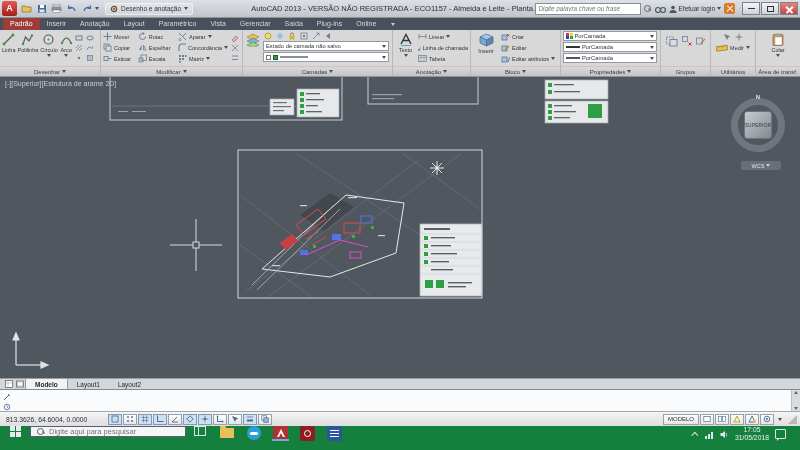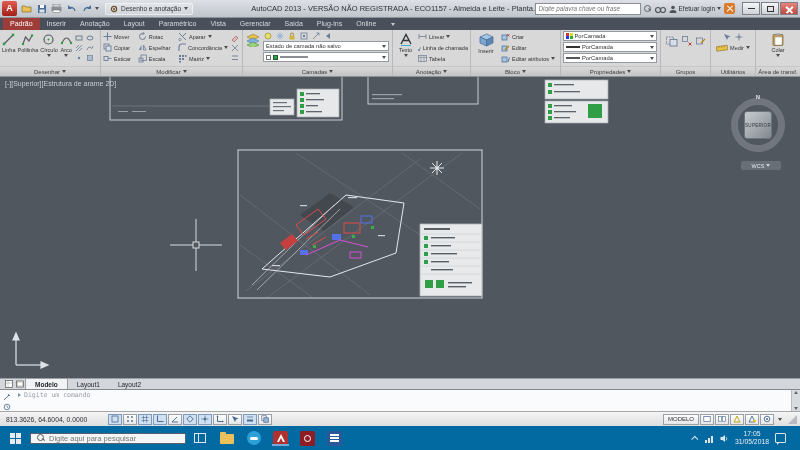--- a/index.html
+++ b/index.html
@@ -82,21 +82,21 @@
   
   .statusbar{height:15px;background:linear-gradient(#f5f5f5,#dedede);border-top:1px solid #a6a6a6;display:flex;align-items:center;padding:0 3px;gap:1px}
   .coords{font-size:6.8px;color:#2e3136;width:104px;padding-left:3px;white-space:nowrap}
   .sbtn{width:14px;height:11px;border:1px solid #99a0a7;background:linear-gradient(#fdfdfd,#e4e6e8);display:flex;align-items:center;justify-content:center;flex:none}
   .sbtn.on{background:#cfe0f1;border-color:#7d9cbd}
   .sbtxt{height:11px;border:1px solid #99a0a7;background:linear-gradient(#fdfdfd,#e4e6e8);font-size:6px;color:#2e3136;display:flex;align-items:center;padding:0 4px;margin-left:6px;white-space:nowrap}
   .sb-sp{flex:1}
   .sb-grip{width:0;height:0;border-left:9px solid transparent;border-bottom:9px solid #b6bac0;margin-left:2px}
 
   
-  .taskbar{height:24px;background:#0369a1;display:flex;align-items:center}
+  .taskbar{height:24px;background:#15803d;display:flex;align-items:flex-start}
   .tstart{width:30px;display:flex;align-items:center;justify-content:center}
   .winlogo{display:grid;grid-template-columns:5px 5px;grid-template-rows:5px 5px;gap:1px}
   .winlogo i{background:#e8ecf1}
   .tsearch{width:156px;background:#f4f5f7;border:1px solid #566071;display:flex;align-items:center;gap:4px;padding-left:6px}
   .tsearch input{border:none;outline:none;background:transparent;font-size:7.5px;color:#606670;width:130px;font-family:"Liberation Sans",sans-serif}
   .tsearch .mag::before{border-color:#555b64}.tsearch .mag::after{background:#555b64}
   .tapp{width:27px;display:flex;align-items:center;justify-content:center;position:relative}
   .tapp .active-line{position:absolute;bottom:0;left:5px;width:17px;height:2px;background:#76a9dd}
   .tview{width:12px;height:10px;border:1.2px solid #dfe4ea;position:relative}
   .tview::after{content:"";position:absolute;left:3.5px;top:0;width:1.2px;height:7.6px;background:#dfe4ea}
@@ -815,24 +815,20 @@
   <div class="cmd">
     <div class="cmd-icons">
       <svg width="8" height="8">
           <path d="M1 7 L6 2 M5 1 L7 3" stroke="#5c7a9c" stroke-width="1"></path>
         </svg>
       <svg width="8" height="8">
           <circle cx="4" cy="4" r="2.8" fill="none" stroke="#5c7a9c" stroke-width="0.9"></circle>
           <path d="M4 2.5 V4 L5.5 5" stroke="#5c7a9c" stroke-width="0.8" fill="none"></path>
         </svg>
     </div>
-    <div class="cmd-in">
-      <span class="tri-r"></span>
-      <span>Digite um comando</span>
-    </div>
     <div class="cmd-scroll">
       <span class="tri-u"></span>
       <span class="tri-u" style="transform:rotate(180deg)"></span>
     </div>
   </div>
 
   <div class="statusbar">
     <div class="coords">813.3626, 64.6004, 0.0000</div>
     <div class="sbtn on">
         <svg width="8" height="8">

